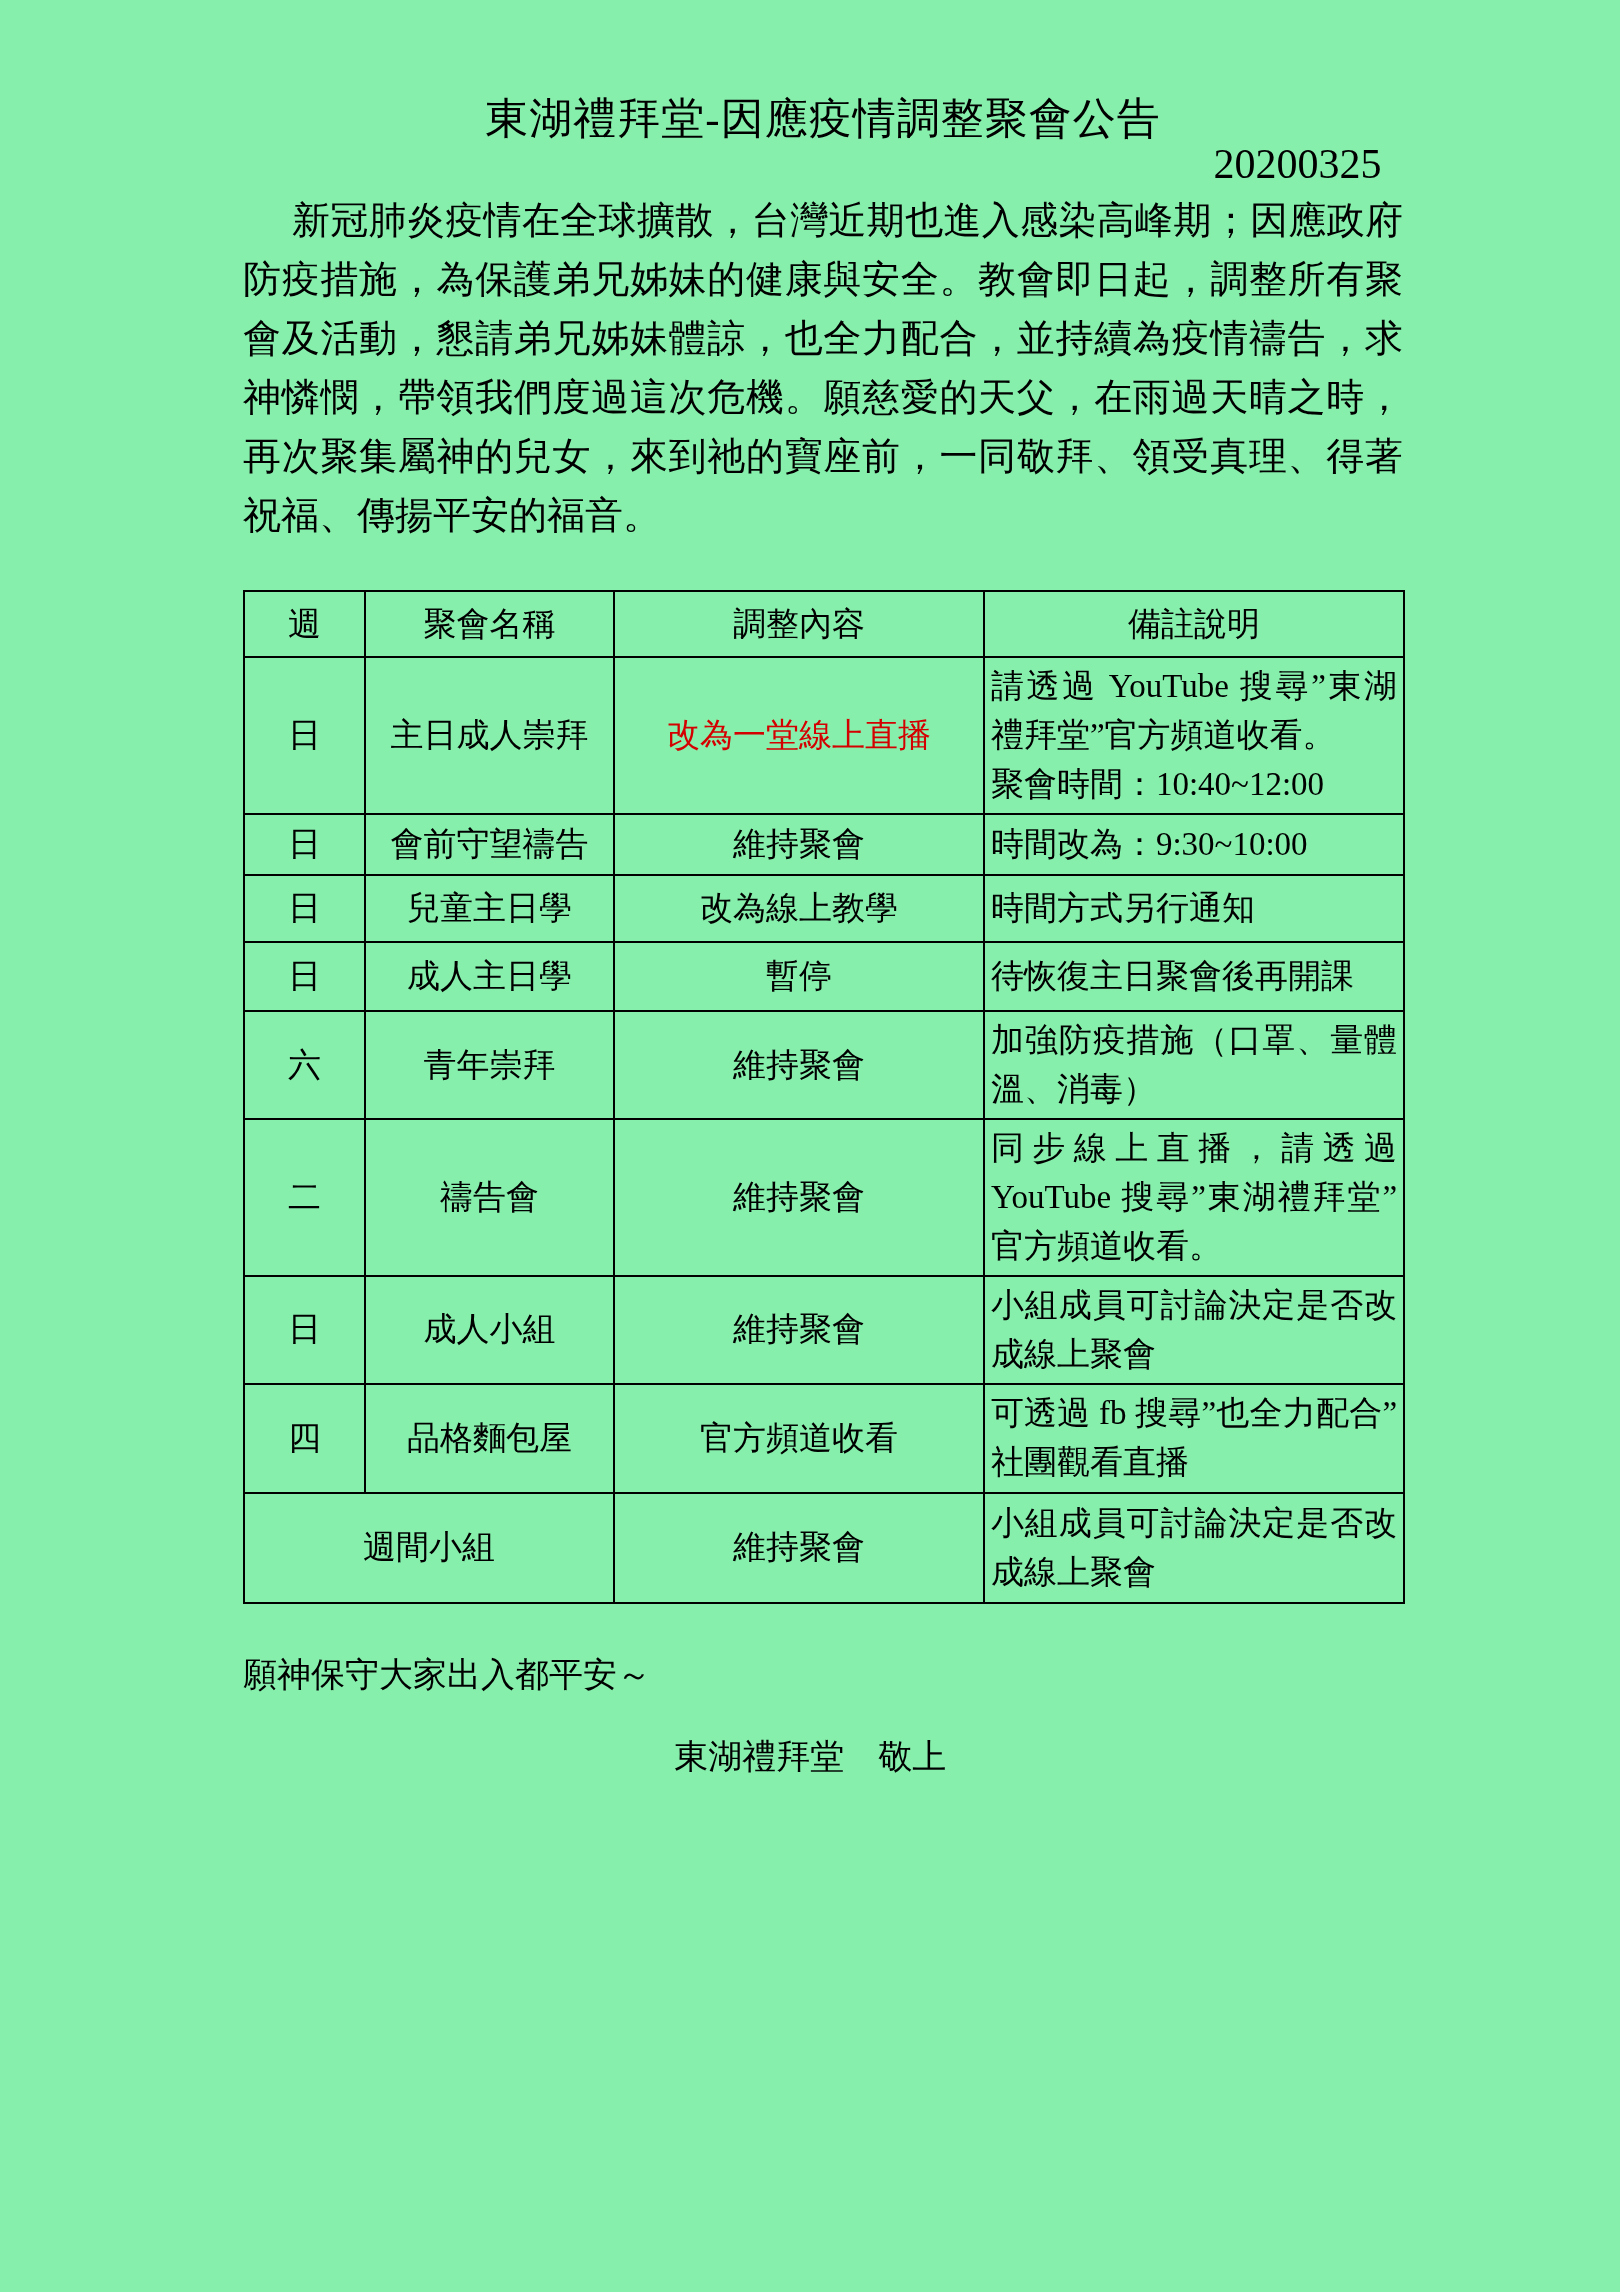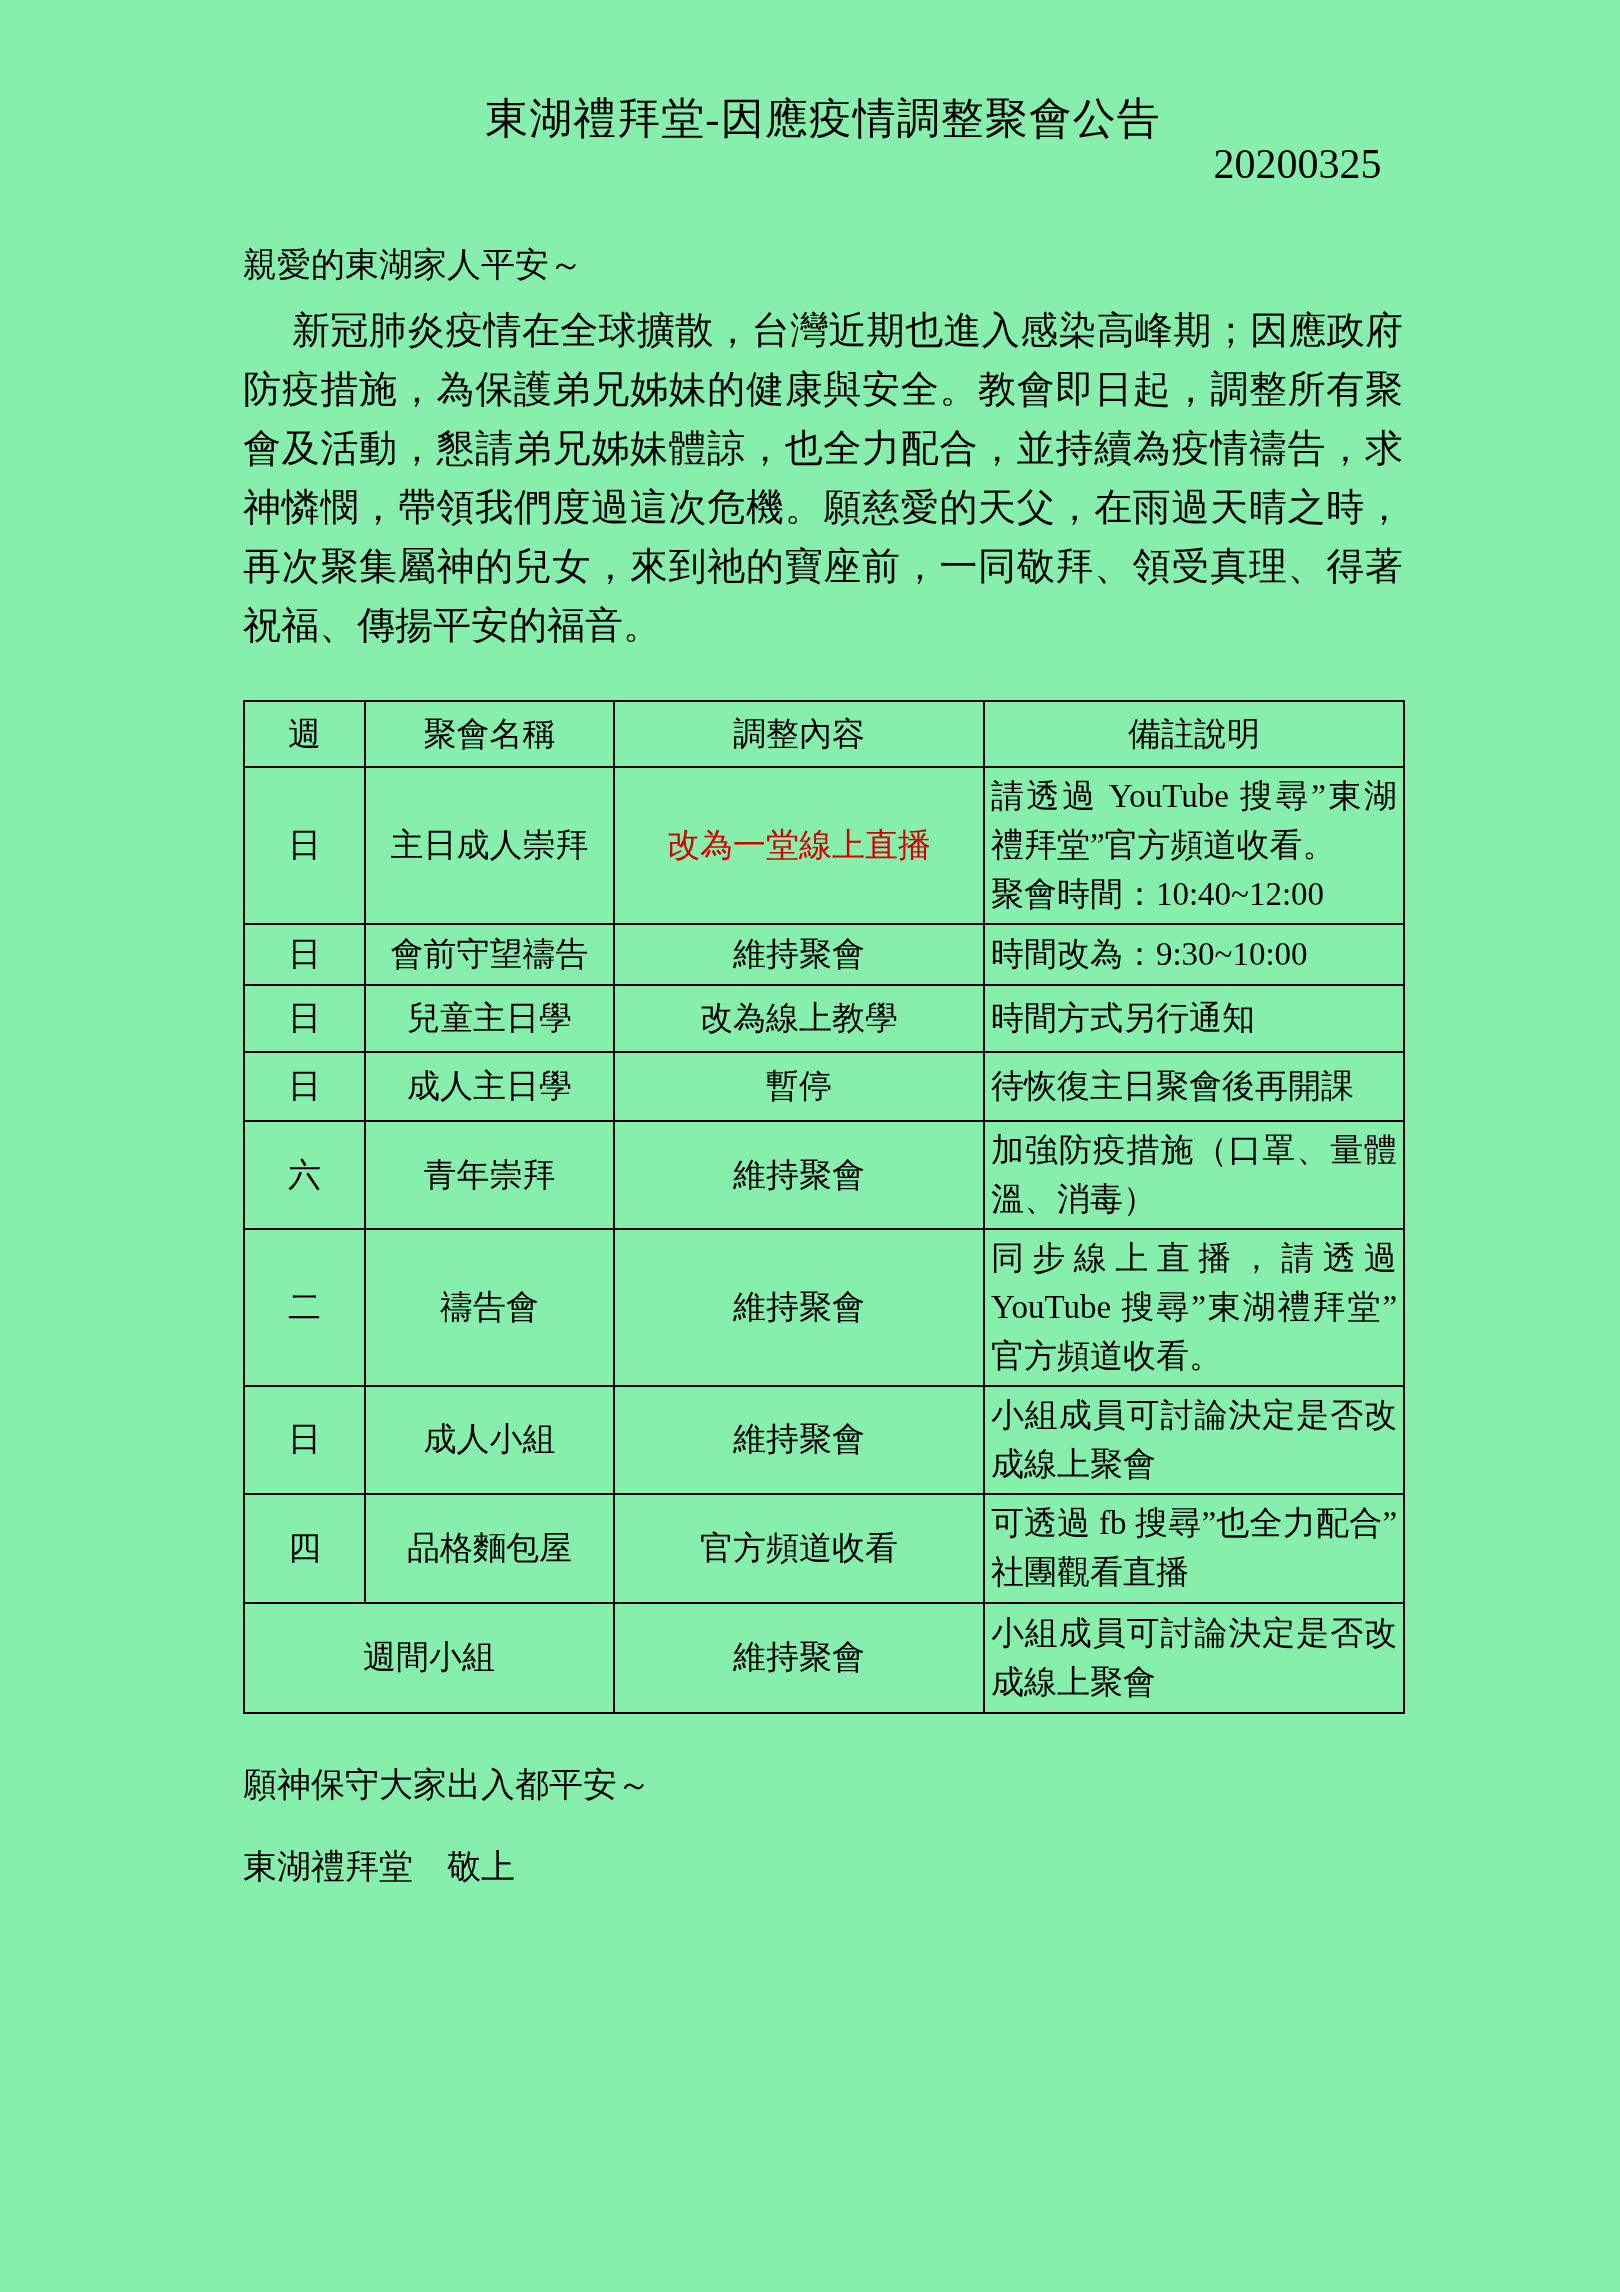--- a/index.html
+++ b/index.html
@@ -86,37 +86,36 @@
   .scripture{
     margin-top:2px;
     font-size:34px;
     line-height:59px;
     font-weight:bold;
     white-space:pre-line;
     text-align:justify;
   }
   .signature{
     margin-top:23.5px;
-    text-align:left;
+    text-align:center;
     padding-right:25.5px;
     font-size:34px;
     line-height:59px;
   }
 </style>
 </head>
 <body>
 
 <div class="page">
   <div class="content">
 
     <div class="doc-title">東湖禮拜堂-因應疫情調整聚會公告</div>
 
     <div class="doc-date">20200325</div>
 
-    <div class="greeting">親愛的東湖家人平安～</div>
 
     <div class="body-paragraph">新冠肺炎疫情在全球擴散，台灣近期也進入感染高峰期；因應政府防疫措施，為保護弟兄姊妹的健康與安全。教會即日起，調整所有聚會及活動，懇請弟兄姊妹體諒，也全力配合，並持續為疫情禱告，求神憐憫，帶領我們度過這次危機。願慈愛的天父，在雨過天晴之時，再次聚集屬神的兒女，來到祂的寶座前，一同敬拜、領受真理、得著祝福、傳揚平安的福音。</div>
 
     <table class="schedule">
       <colgroup>
         <col style="width:121px">
         <col style="width:249px">
         <col style="width:370px">
         <col style="width:420px">
       </colgroup>

